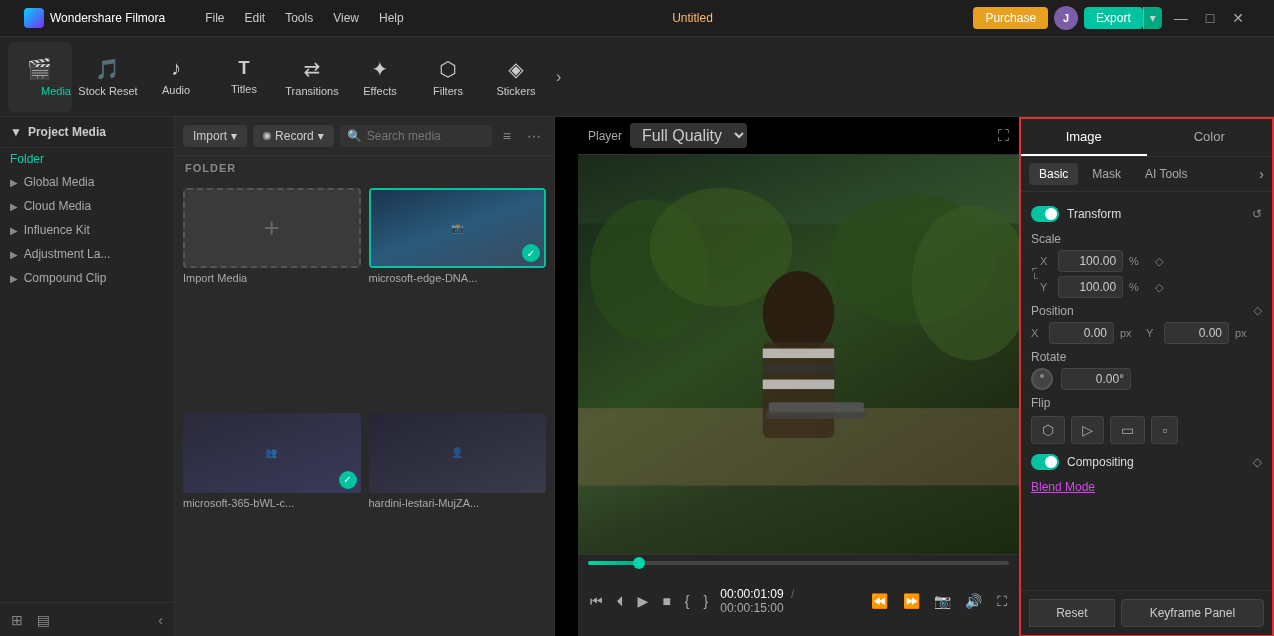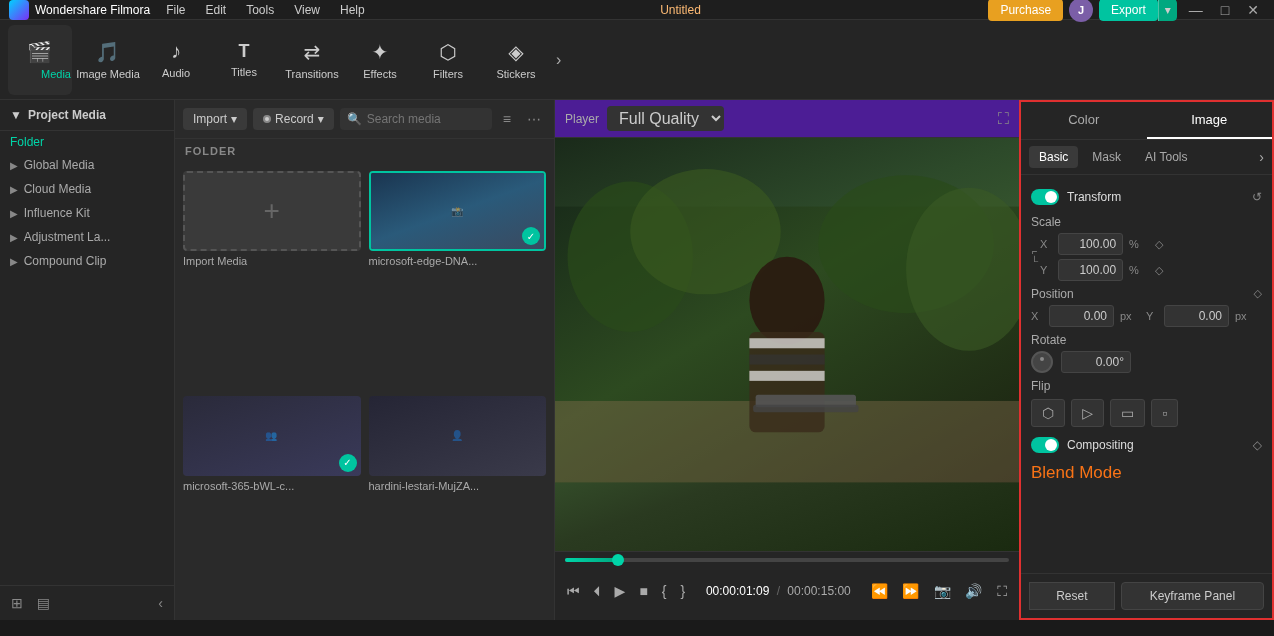--- a/index.html
+++ b/index.html
@@ -1,19 +1,19 @@
 <!DOCTYPE html>
 <html><head>
   <meta charset="utf-8">
   <style>
     * { margin: 0; padding: 0; box-sizing: border-box; }
     body { width: 1274px; height: 636px; background: #1a1a1a; font-family: 'Segoe UI', Arial, sans-serif; overflow: hidden; color: #ccc; font-size: 12px; }
 
     
-    .titlebar { display: flex; align-items: center; height: 20px; background: #1e1e1e; padding: 0 9px; gap: 0; border-bottom: 1px solid #333; }
+    .titlebar { display: flex; align-items: center; height: 37px; background: #1e1e1e; padding: 0 24px; gap: 24px; border-bottom: 1px solid #333; }
     .titlebar-logo { display: flex; align-items: center; gap: 6px; }
     .logo-icon { width: 20px; height: 20px; background: linear-gradient(135deg, #00d2ff, #7b2ff7); border-radius: 4px; }
     .titlebar-appname { color: #fff; font-size: 12px; font-weight: 500; }
     .titlebar-menu { display: flex; gap: 4px; margin-left: 8px; }
     .titlebar-menu span { color: #ccc; font-size: 12px; padding: 2px 8px; cursor: pointer; border-radius: 3px; }
     .titlebar-center { flex: 1; text-align: center; color: #fdba74; font-size: 12px; }
     .titlebar-actions { display: flex; align-items: center; gap: 6px; }
     .btn-purchase { background: #e8a020; color: #fff; border: none; border-radius: 4px; padding: 4px 12px; font-size: 12px; cursor: pointer; }
     .btn-user { width: 24px; height: 24px; border-radius: 50%; background: #7b5ea7; display: flex; align-items: center; justify-content: center; color: #fff; font-size: 11px; font-weight: bold; }
     .btn-export { background: #00c4a0; color: #fff; border: none; border-radius: 4px; padding: 4px 12px; font-size: 12px; cursor: pointer; display: flex; align-items: center; gap: 4px; }
@@ -55,21 +55,21 @@
     .media-item { display: flex; flex-direction: column; gap: 4px; cursor: pointer; }
     .media-thumb { width: 100%; height: 80px; border-radius: 4px; background: #3a3a3a; position: relative; overflow: hidden; display: flex; align-items: center; justify-content: center; }
     .media-thumb-add { border: 2px dashed #555; cursor: pointer; }
     .media-thumb-add .plus { font-size: 28px; color: #666; }
     .thumb-badge { position: absolute; bottom: 4px; right: 4px; background: #00c4a0; border-radius: 50%; width: 18px; height: 18px; display: flex; align-items: center; justify-content: center; color: #fff; font-size: 10px; }
     .media-name { font-size: 11px; color: #aaa; overflow: hidden; text-overflow: ellipsis; white-space: nowrap; }
     .thumb-img-2 { background: linear-gradient(135deg, #1a3a5c, #2d6a8a); }
     .thumb-img-3 { background: linear-gradient(135deg, #3a2a4a, #5a4a6a); }
 
     
-    .player-panel { flex: 1; background: #4c1d95; display: flex; flex-direction: column; }
+    .player-panel { flex: 1; background: #000000; display: flex; flex-direction: column; padding-left: 23px; }
     .player-header { display: flex; align-items: center; gap: 8px; padding: 6px 10px; border-bottom: 1px solid #333; }
     .player-label { font-size: 12px; color: #aaa; }
     .quality-select { background: #333; border: none; color: #ccc; border-radius: 4px; padding: 3px 8px; font-size: 16px; cursor: pointer; }
     .player-header-right { margin-left: auto; }
     .fullscreen-btn { background: none; border: none; color: #888; font-size: 16px; cursor: pointer; }
     .player-viewport { flex: 1; background: #000; display: flex; align-items: center; justify-content: center; position: relative; overflow: hidden; }
     .player-img-placeholder { width: 100%; height: 100%; background: linear-gradient(160deg, #1a2a1a 0%, #2d4a2a 30%, #3a5a30 50%, #2a3a20 70%, #1a2a10 100%); display: flex; align-items: center; justify-content: center; }
     .player-controls { padding: 6px 10px; background: #252525; border-top: 1px solid #333; }
     .progress-bar-wrap { position: relative; margin-bottom: 6px; }
     .progress-bar-bg { width: 100%; height: 4px; background: #444; border-radius: 2px; }
@@ -110,21 +110,21 @@
     .scale-rows { flex: 1; }
 
     .rotate-row { display: flex; align-items: center; gap: 8px; padding: 2px 0; }
     .rotate-knob { width: 22px; height: 22px; border-radius: 50%; background: #444; border: 2px solid #555; display: flex; align-items: center; justify-content: center; cursor: pointer; }
     .rotate-knob-dot { width: 4px; height: 4px; border-radius: 50%; background: #888; margin-top: -6px; }
 
     .flip-row { display: flex; gap: 6px; padding: 4px 0; }
     .flip-btn { background: #333; border: 1px solid #444; border-radius: 3px; color: #aaa; font-size: 14px; padding: 5px 10px; cursor: pointer; }
 
     .compositing-row { display: flex; align-items: center; gap: 8px; padding: 6px 0; }
-    .blend-label { font-size: 17px; color: #f97316; padding: 4px 0; }
+    .blend-label { font-size: 12px; color: #d946ef; padding: 4px 0; text-decoration: underline; }
 
     .bottom-buttons { padding: 8px; display: flex; gap: 6px; border-top: 1px solid #333; }
     .btn-reset { flex: 1; background: #333; border: 1px solid #444; color: #ccc; border-radius: 0; padding: 6px; font-size: 12px; cursor: pointer; }
     .btn-keyframe { flex: 1.8; background: #333; border: 1px solid #444; color: #ccc; border-radius: 4px; padding: 6px; font-size: 12px; cursor: pointer; }
   </style>
 </head>
 <body>
 
 <div class="titlebar">
   <div class="titlebar-logo">
@@ -152,21 +152,21 @@
   </div>
 </div>
 
 <div class="toolbar">
   <div class="toolbar-item active">
     <span class="t-icon">🎬</span>
     <span class="t-label">Media</span>
   </div>
   <div class="toolbar-item">
     <span class="t-icon">🎵</span>
-    <span class="t-label">Image Media</span>
+    <span class="t-label">Stock Reset</span>
   </div>
   <div class="toolbar-item">
     <span class="t-icon">♪</span>
     <span class="t-label">Audio</span>
   </div>
   <div class="toolbar-item">
     <span class="t-icon" style="font-size:18px;font-weight:bold;">T</span>
     <span class="t-label">Titles</span>
   </div>
   <div class="toolbar-item">
@@ -347,22 +347,22 @@
         <button class="ctrl-btn">⏩</button>
         <button class="ctrl-btn">📷</button>
         <button class="ctrl-btn">🔊</button>
         <button class="ctrl-btn">⛶</button>
       </div>
     </div>
   </div>
 
   <div class="right-panel">
     <div class="right-tabs">
+      <div class="right-tab active">Image</div>
       <div class="right-tab">Color</div>
-      <div class="right-tab active">Image</div>
     </div>
     <div class="right-subtabs">
       <div class="right-subtab active">Basic</div>
       <div class="right-subtab">Mask</div>
       <div class="right-subtab">AI Tools</div>
       <span class="right-subtab-more">›</span>
     </div>
     <div class="right-content">
 
       <div class="section-row">

